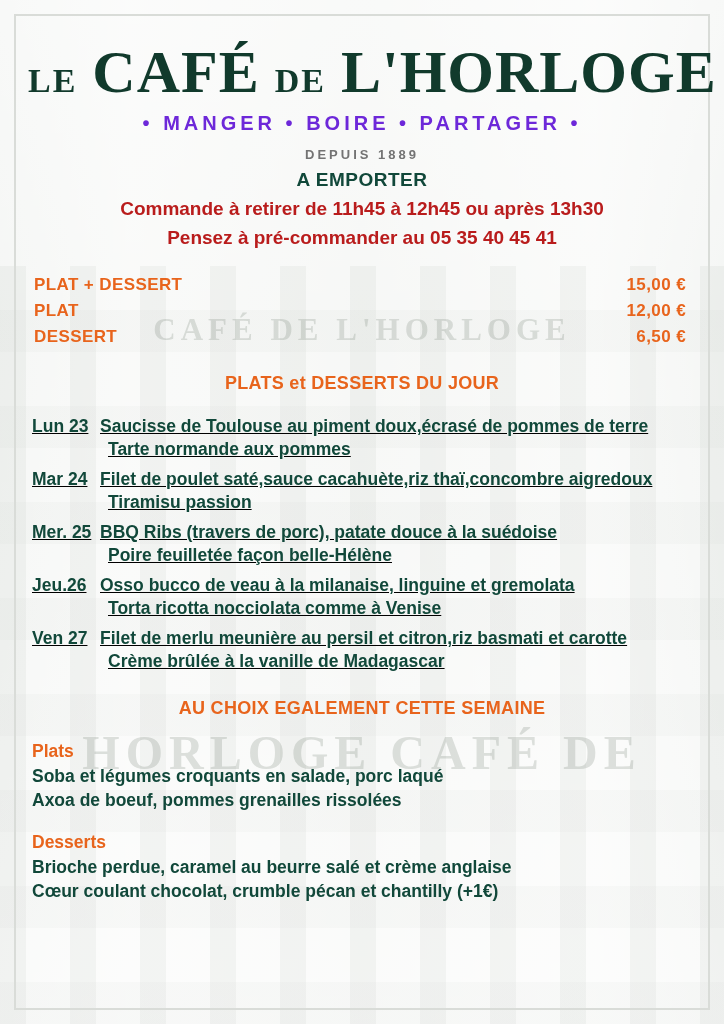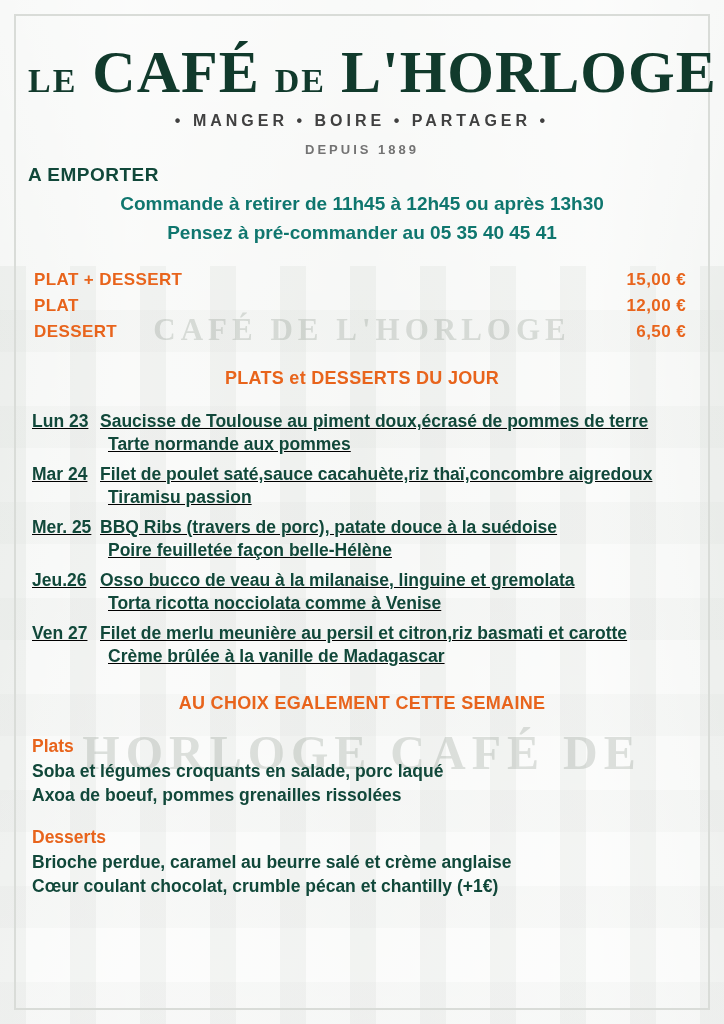--- a/index.html
+++ b/index.html
@@ -93,46 +93,47 @@
   .logo-title .big {
     font-size: 60px;
   }
   .logo-rule-wrap {
     display: flex;
     align-items: center;
     justify-content: center;
     margin-top: 10px;
   }
   .logo-sub {
-    color: #404040;
+    color: #6d28d9;
     font-family: "Liberation Sans", sans-serif;
     font-weight: bold;
-    font-size: 16px;
+    font-size: 20px;
     letter-spacing: 4px;
     white-space: nowrap;
   }
   .logo-depuis {
     margin-top: 12px;
     color: #737373;
     font-size: 13px;
     font-weight: bold;
     letter-spacing: 3px;
   }
 
   
   .takeaway {
     margin-top: 7px;
+    text-align: center;
     color: #11483a;
     font-weight: bold;
     font-size: 19px;
     letter-spacing: 0.5px;
   }
   .info-line {
     text-align: center;
-    color: #0f766e;
+    color: #b91c1c;
     font-weight: bold;
     font-size: 19px;
     margin-top: 7px;
   }
 
   
   .prices {
     margin-top: 26px;
     padding: 0 10px 0 6px;
   }

